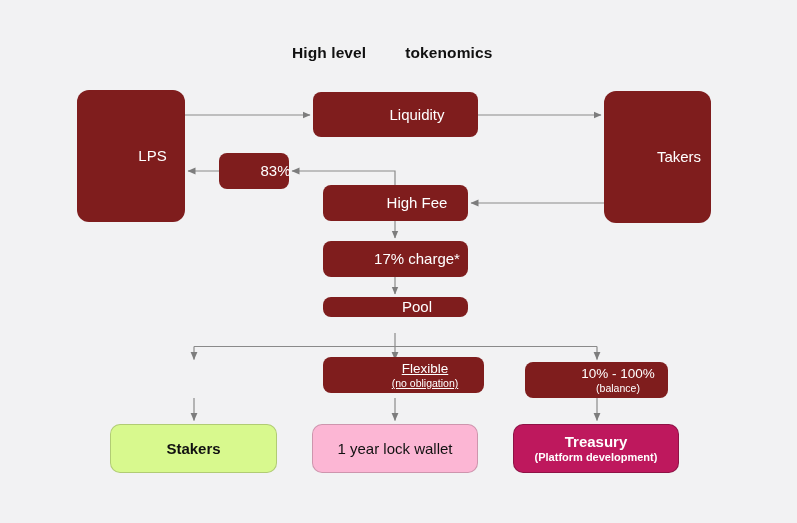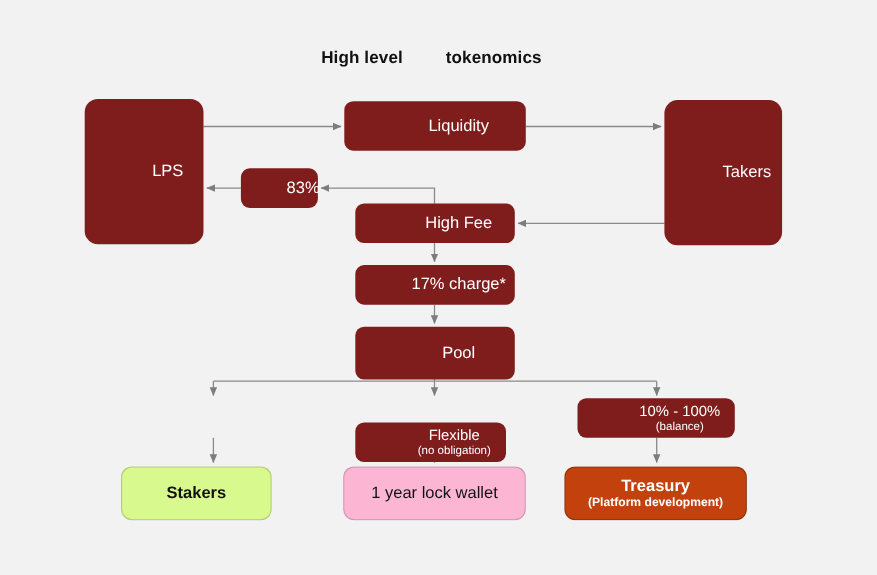--- a/index.html
+++ b/index.html
@@ -54,21 +54,21 @@
   .node.big { border-radius: 12px; }
   .node.colored {
     border-radius: 10px;
     border: 1px solid rgba(0,0,0,0.18);
     color: #111;
   }
   .node.colored .main { font-weight: 600; }
   .node.green { background: #d8f98e; }
   .node.pink  { background: #fcb6d4; }
   .node.pink .main { font-weight: 400; font-size: 15px; }
-  .node.blue  { background: #c2410c; color: #ffffff; border-color: rgba(0,0,0,0.25); }
+  .node.blue  { background: #be185d; color: #ffffff; border-color: rgba(0,0,0,0.25); }
   .node.blue .sub { font-weight: 600; font-size: 11px; }
 </style>
 </head>
 <body>
 
 <div class="canvas">
 
   <div class="title">
     <span>High level</span>
     <span>tokenomics</span>
@@ -116,36 +116,36 @@
   </div>
 
   <div class="node dark" style="left:323px; top:185px; width:145px; height:36px;">
     <span class="main">High Fee</span>
   </div>
 
   <div class="node dark" style="left:323px; top:241px; width:145px; height:36px;">
     <span class="main">17% charge*</span>
   </div>
 
-  <div class="node dark" style="left:323px; top:297px; width:145px; height:48px;">
+  <div class="node dark" style="left:323px; top:297px; width:145px; height:20px;">
     <span class="main">Pool</span>
   </div>
 
 
-  <div class="node dark" style="left:323px; top:384px; width:137px; height:36px;">
+  <div class="node dark" style="left:323px; top:357px; width:161px; height:36px;text-decoration:underline;">
     <span class="main" style="font-size:13.5px;">Flexible</span>
     <span class="sub">(no obligation)</span>
   </div>
 
   <div class="node dark" style="left:525px; top:362px; width:143px; height:36px;">
     <span class="main" style="font-size:13.5px;">10% - 100%</span>
     <span class="sub">(balance)</span>
   </div>
 
-  <div class="node colored green" style="left:110px; top:424px; width:137px; height:49px;">
+  <div class="node colored green" style="left:110px; top:424px; width:167px; height:49px;">
     <span class="main">Stakers</span>
   </div>
 
   <div class="node colored pink" style="left:312px; top:424px; width:166px; height:49px;">
     <span class="main">1 year lock wallet</span>
   </div>
 
   <div class="node colored blue" style="left:513px; top:424px; width:166px; height:49px;">
     <span class="main">Treasury</span>
     <span class="sub">(Platform development)</span>

